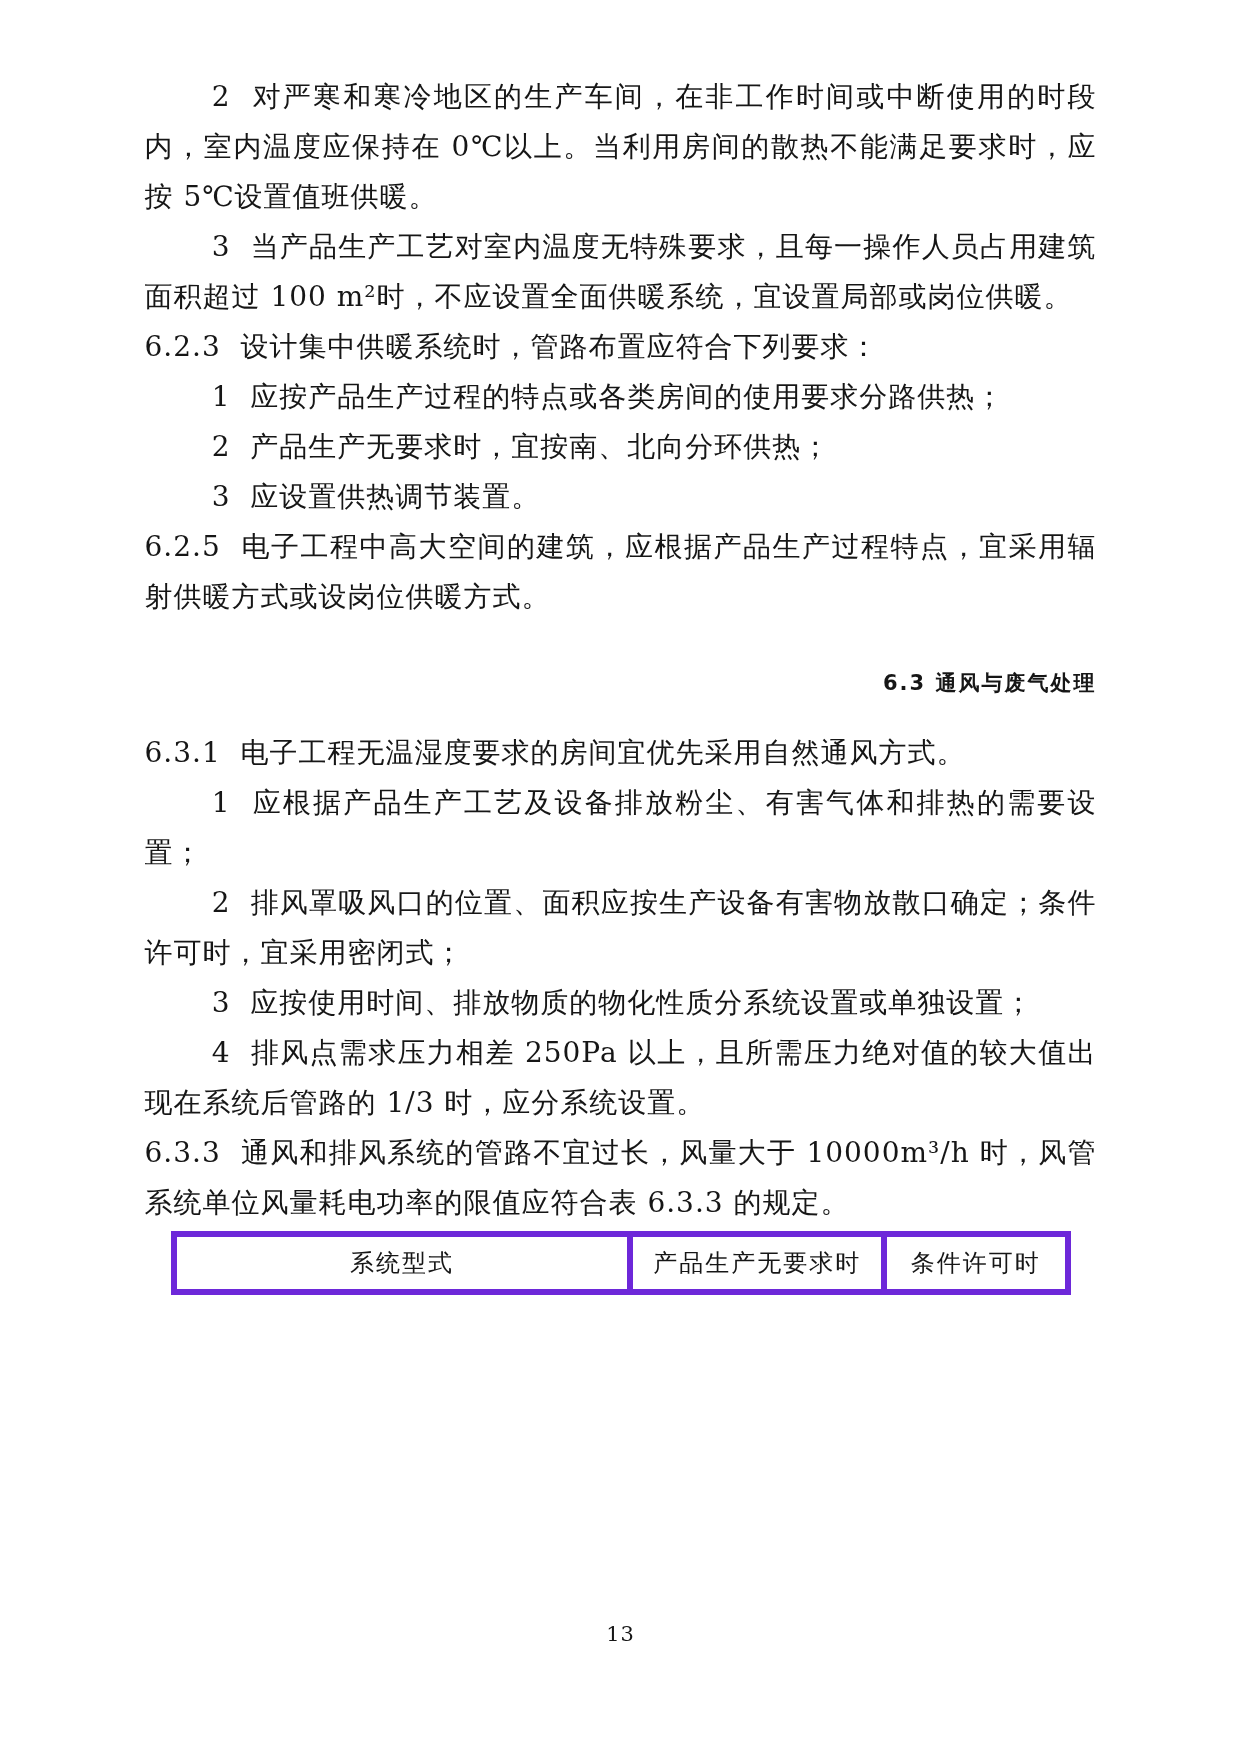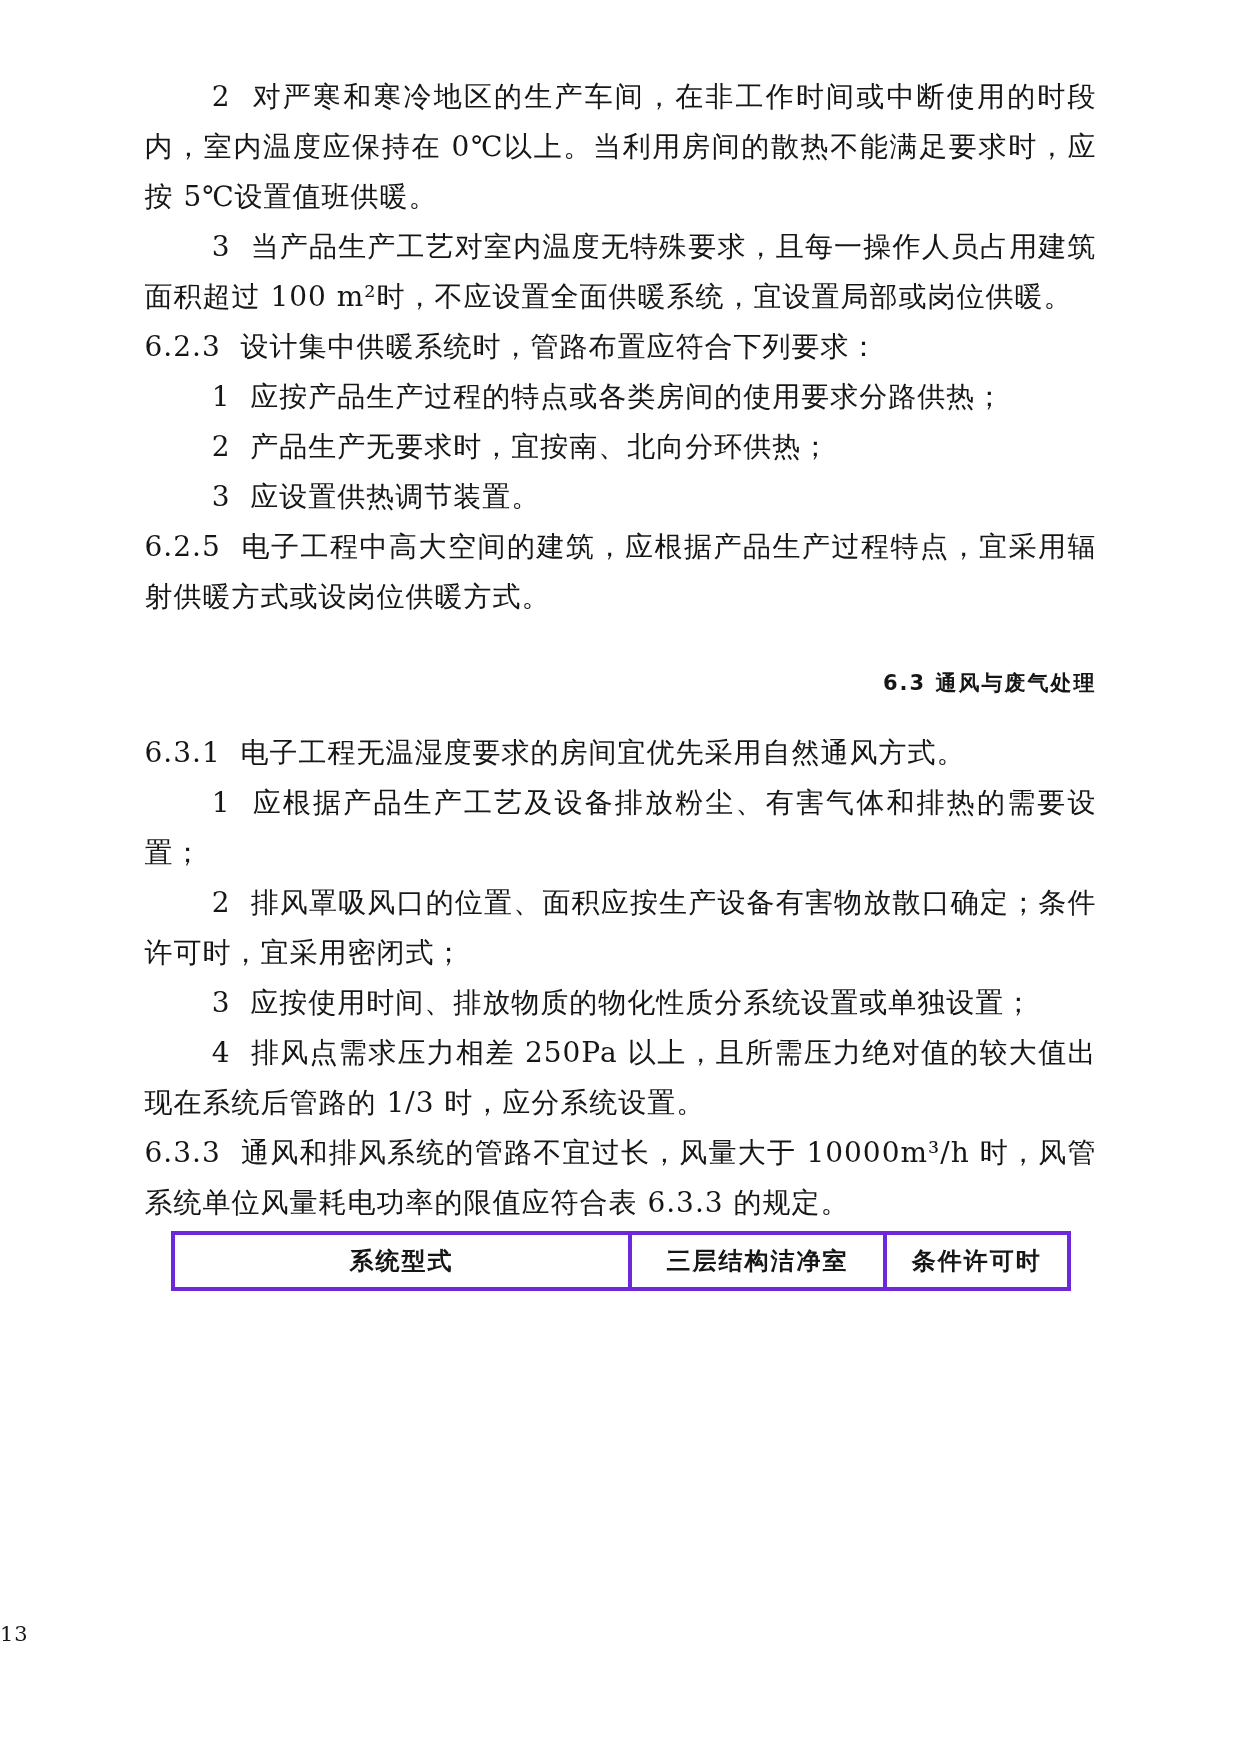--- a/index.html
+++ b/index.html
@@ -46,34 +46,35 @@
     line-height: 44px;
     margin-top: 6px;
   }
   table.limits {
     width: 900px;
     margin: 3px auto 0 auto;
     border-collapse: collapse;
     table-layout: fixed;
   }
   table.limits th {
-    border: 4px solid #6d28d9;
-    font-weight: bold;
+    border: 6px solid #6d28d9;
+    font-weight: normal;
     font-size: 24px;
     letter-spacing: 2px;
     height: 48px;
     text-align: center;
     vertical-align: middle;
     font-family: "DejaVu Serif", "Liberation Serif", serif;
   }
   .page-number {
     position: absolute;
     top: 1622px;
     left: 0;
     width: 100%;
+    text-align: center;
     font-size: 21px;
     letter-spacing: 1px;
   }
 </style>
 </head>
 <body>
 
 <div class="page">
   <main class="content">
 
@@ -97,21 +98,21 @@
 
     <table class="limits">
       <colgroup>
         <col style="width:51.1%">
         <col style="width:28.4%">
         <col style="width:20.5%">
       </colgroup>
       <tbody>
         <tr>
           <th>系统型式</th>
-          <th>三层结构洁净室</th>
+          <th>产品生产无要求时</th>
           <th>条件许可时</th>
         </tr>
       </tbody>
     </table>
 
   </main>
 
   <div class="page-number">13</div>
 </div>
 

